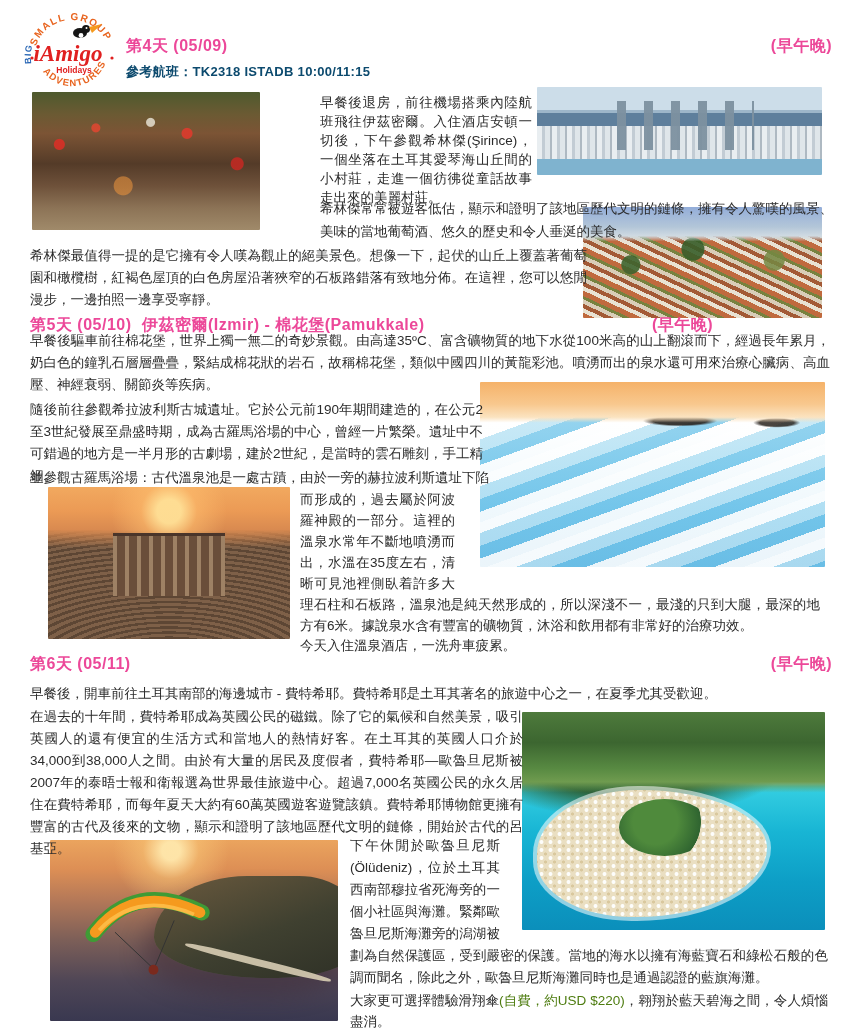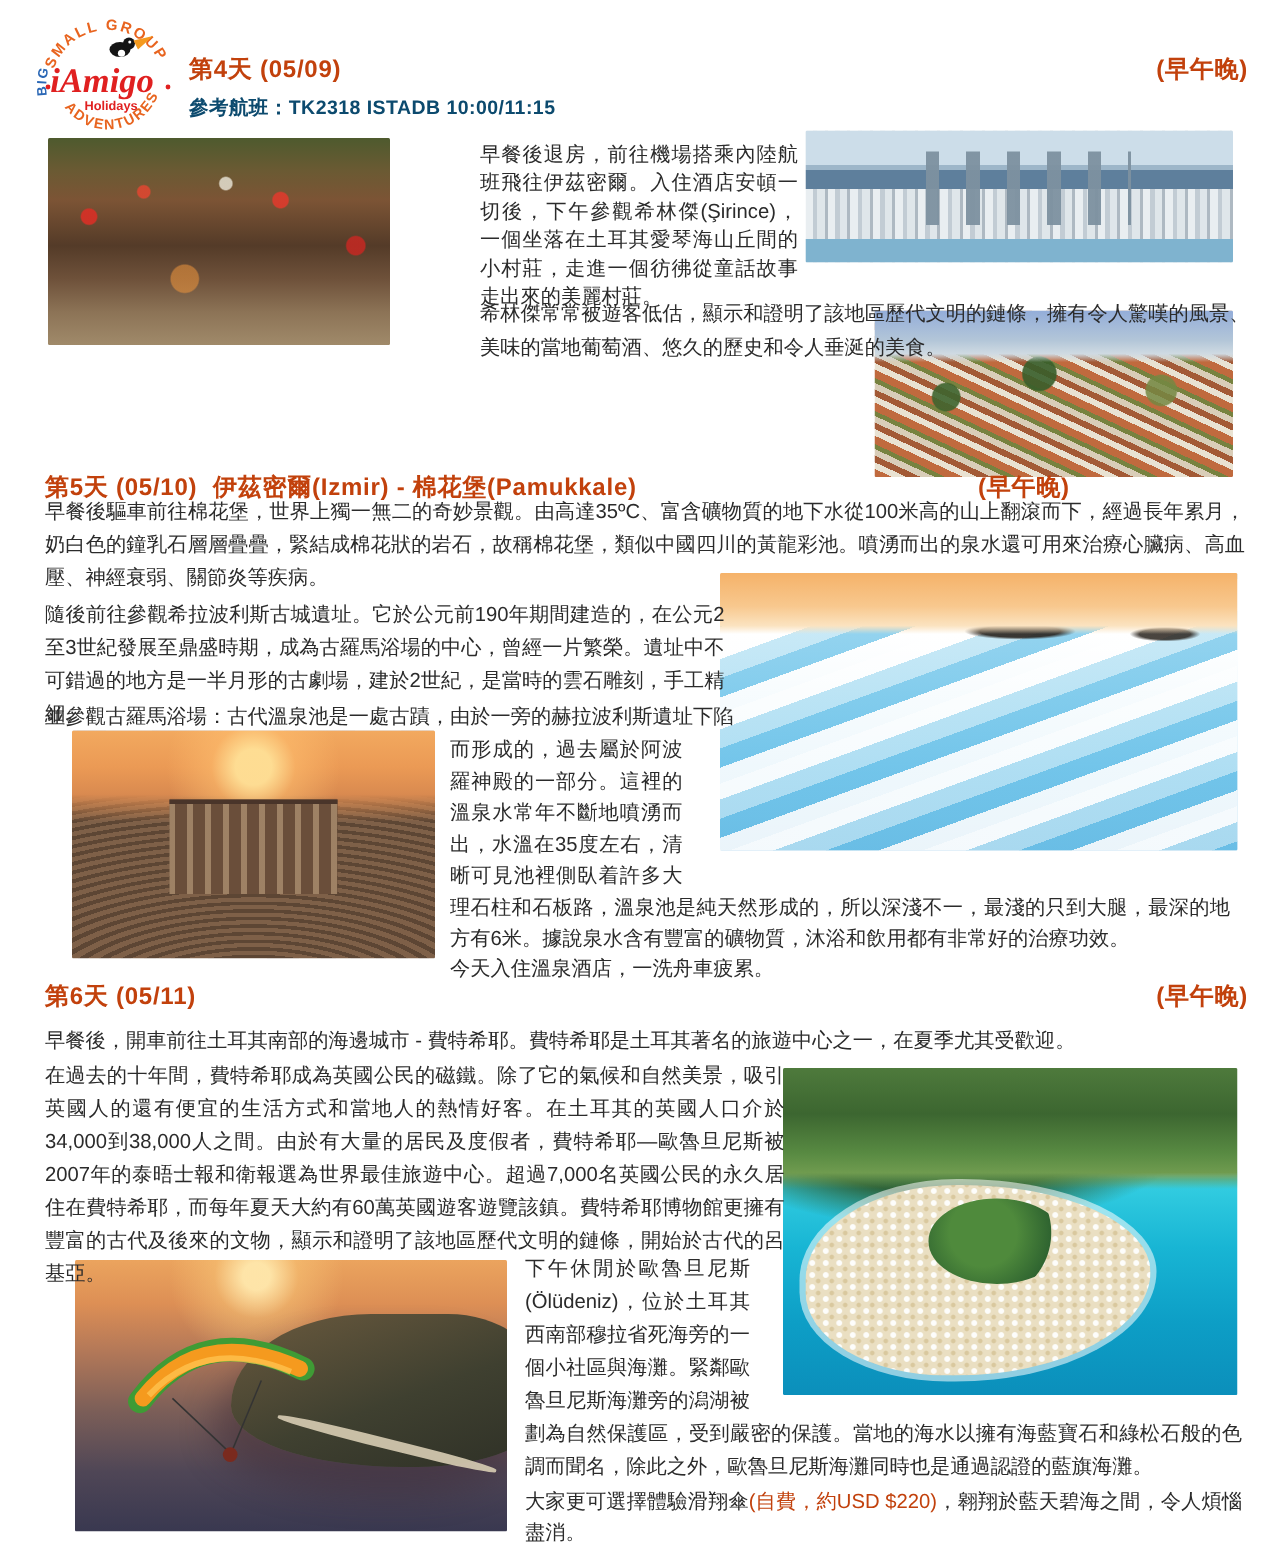--- a/index.html
+++ b/index.html
@@ -1,26 +1,26 @@
 <!DOCTYPE html>
 <html><head>
 <meta charset="utf-8">
 <style>
   html,body{margin:0;padding:0;background:#fff;}
   .page{position:relative;width:850px;height:1030px;background:#ffffff;overflow:hidden;
         font-family:"Liberation Sans","DejaVu Sans",sans-serif;}
   
-  .h-title,.h-route,.h-meals{position:absolute;font-size:16px;font-weight:700;color:#c2410c;
+  .h-title,.h-route,.h-meals{position:absolute;font-size:16px;font-weight:700;color:#ec4899;
         white-space:nowrap;letter-spacing:.5px;}
   .flight{position:absolute;font-size:13px;font-weight:700;color:#0c4a6e;white-space:nowrap;letter-spacing:.3px;}
   
   .p{position:absolute;font-size:13.5px;line-height:23px;color:#2b2b2b;text-align:justify;}
   .nowrap{white-space:nowrap;}
   .sp-r{float:right;display:block;}
-  .red{color:#c2410c;}
+  .red{color:#4d7c0f;}
   
   .photo{position:absolute;overflow:hidden;border-radius:1px;}
   #ph-market{left:32px;top:92px;width:228px;height:138px;
     background:
       radial-gradient(circle at 12% 38%, rgba(214,48,38,.92) 0 5px, rgba(214,48,38,0) 6px),
       radial-gradient(circle at 28% 26%, rgba(226,70,48,.85) 0 4px, rgba(226,70,48,0) 5px),
       radial-gradient(circle at 68% 30%, rgba(224,58,44,.88) 0 5px, rgba(224,58,44,0) 6px),
       radial-gradient(circle at 90% 52%, rgba(198,40,34,.85) 0 6px, rgba(198,40,34,0) 7px),
       radial-gradient(circle at 52% 22%, rgba(244,242,230,.75) 0 4px, rgba(244,242,230,0) 5px),
       radial-gradient(circle at 40% 68%, rgba(240,150,60,.55) 0 9px, rgba(240,150,60,0) 10px),
@@ -118,20 +118,21 @@
   <span class="h-title" style="left:126px;top:36px">第4天 (05/09)</span>
   <span class="h-meals" style="right:18px;top:36px">(早午晚)</span>
   <div class="flight" style="left:126px;top:63px">參考航班：TK2318 ISTADB 10:00/11:15</div>
 
   <div class="photo" id="ph-market"></div>
   <div class="photo" id="ph-izmir"></div>
   <div class="photo" id="ph-sirince"></div>
 
   <div class="p" style="left:320px;top:93px;width:212px;line-height:19px">早餐後退房，前往機場搭乘內陸航班飛往伊茲密爾。入住酒店安頓一切後，下午參觀希林傑(Şirince)，一個坐落在土耳其愛琴海山丘間的小村莊，走進一個彷彿從童話故事走出來的美麗村莊。</div>
   <div class="p" style="left:320px;top:197px;width:513px">希林傑常常被遊客低估，顯示和證明了該地區歷代文明的鏈條，擁有令人驚嘆的風景、美味的當地葡萄酒、悠久的歷史和令人垂涎的美食。</div>
+  <div class="p" style="left:30px;top:245px;width:557px;line-height:22px">希林傑最值得一提的是它擁有令人嘆為觀止的絕美景色。想像一下，起伏的山丘上覆蓋著葡萄園和橄欖樹，紅褐色屋頂的白色房屋沿著狹窄的石板路錯落有致地分佈。在這裡，您可以悠閒漫步，一邊拍照一邊享受寧靜。</div>
 
   <span class="h-title" style="left:30px;top:315px">第5天 (05/10)</span>
   <span class="h-route" style="left:142px;top:315px">伊茲密爾(Izmir) - 棉花堡(Pamukkale)</span>
   <span class="h-meals" style="left:652px;top:315px">(早午晚)</span>
 
   <div class="photo" id="ph-pamukkale"></div>
   <div class="photo" id="ph-amphi"></div>
 
   <div class="p" style="left:30px;top:330px;width:800px;line-height:22px">早餐後驅車前往棉花堡，世界上獨一無二的奇妙景觀。由高達35ºC、富含礦物質的地下水從100米高的山上翻滾而下，經過長年累月，奶白色的鐘乳石層層疊疊，緊結成棉花狀的岩石，故稱棉花堡，類似中國四川的黃龍彩池。噴湧而出的泉水還可用來治療心臟病、高血壓、神經衰弱、關節炎等疾病。</div>
   <div class="p" style="left:30px;top:399px;width:453px;line-height:22px">隨後前往參觀希拉波利斯古城遺址。它於公元前190年期間建造的，在公元2至3世紀發展至鼎盛時期，成為古羅馬浴場的中心，曾經一片繁榮。遺址中不可錯過的地方是一半月形的古劇場，建於2世紀，是當時的雲石雕刻，手工精細。</div>

